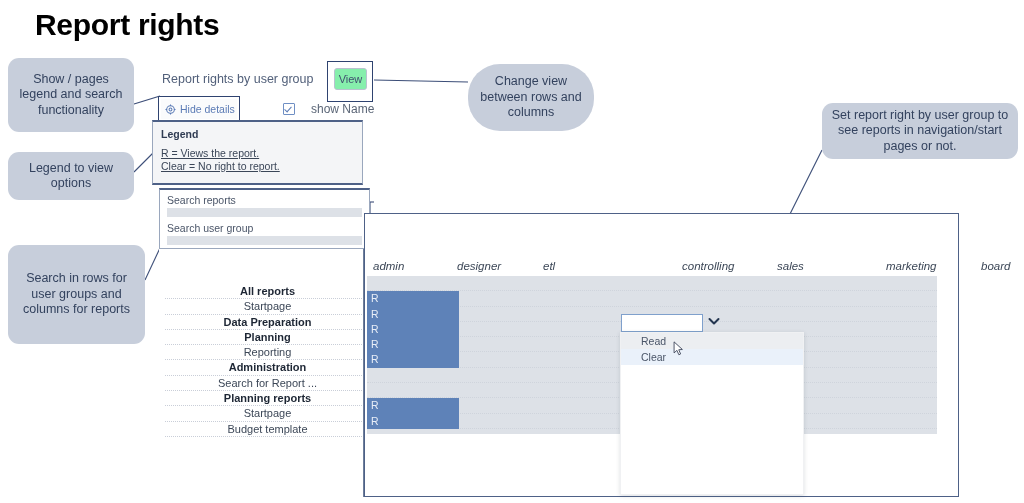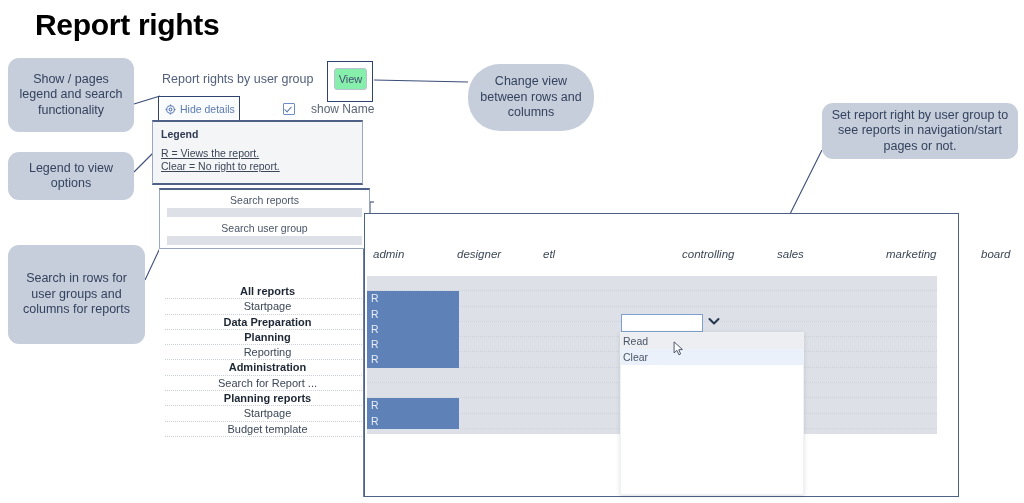--- a/index.html
+++ b/index.html
@@ -107,21 +107,21 @@
   
   .search-panel{
     position:absolute;left:159px;top:188px;
     width:211px;height:61px;
     background:#ffffff;
     border:1px solid #9aa7bd;
     border-top:2px solid #4e6187;
     box-sizing:border-box;
     padding:4px 7px 0 7px;
   }
-  .search-label{font-size:10.5px;color:#4a5costituisce;text-align:center;}
+  .search-label{font-size:10.5px;color:#4a5costituisce;}
   .search-label{font-size:10.5px;color:#4a5568;margin-bottom:2px;}
   .search-input{
     height:9px;background:#dde1e7;margin-bottom:5px;
     border:none;width:100%;box-sizing:border-box;display:block;
   }
 
   
   .rowlabels{
     position:absolute;left:159px;top:249px;
     width:211px;height:248px;
@@ -149,21 +149,21 @@
     position:absolute;left:364px;top:213px;
     width:595px;height:284px;
     background:#ffffff;
     border:1.6px solid #4e6187;
     box-sizing:border-box;
   }
   .col-headers{
     position:absolute;left:0;top:34px;width:100%;height:22px;
   }
   .col-head{
-    position:absolute;top:0;
+    position:absolute;top:12px;
     font-style:italic;font-size:11.5px;color:#3c4757;
     white-space:nowrap;
   }
   .grid-area{
     position:absolute;left:2px;top:62px;
     width:570px;height:158px;
     background:#dde1e7;
   }
   .grid-row{
     height:15.3px;border-bottom:1px dotted #cfd4dc;
@@ -193,21 +193,21 @@
     position:absolute;left:255px;top:118px;
     width:184px;height:163px;
     background:#ffffff;
     box-shadow:0 1px 4px rgba(60,70,90,0.18);
     border:1px solid #f0f1f3;
     box-sizing:border-box;
   }
   .dd-item{
     height:16px;line-height:16px;
     font-size:10.5px;color:#4a5568;
-    padding-left:2px;box-sizing:border-box;
+    padding-left:20px;box-sizing:border-box;
   }
   .dd-item.opt0{background:#eceef1;}
   .dd-item.opt1{background:#eaf1fa;}
   .cursor-arrow{
     position:absolute;left:308px;top:127px;
     width:11px;height:15px;
   }
 
   .vline{
     position:absolute;left:363px;top:249px;

